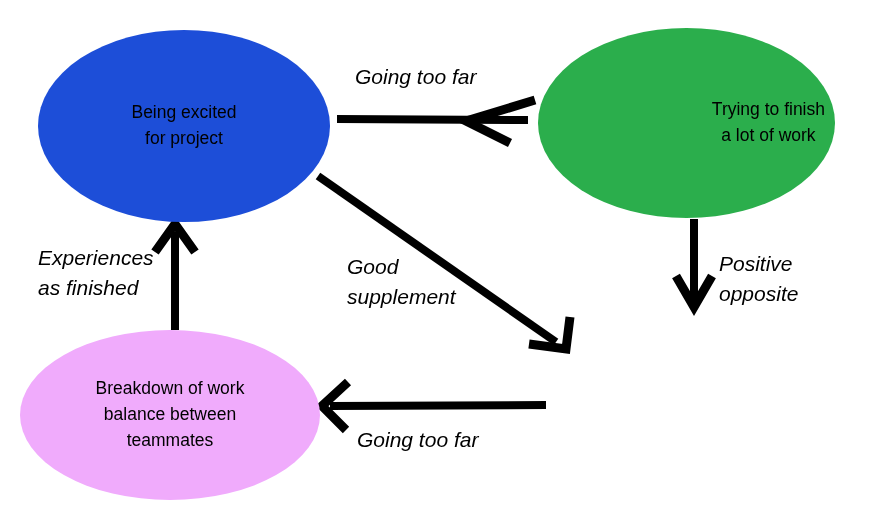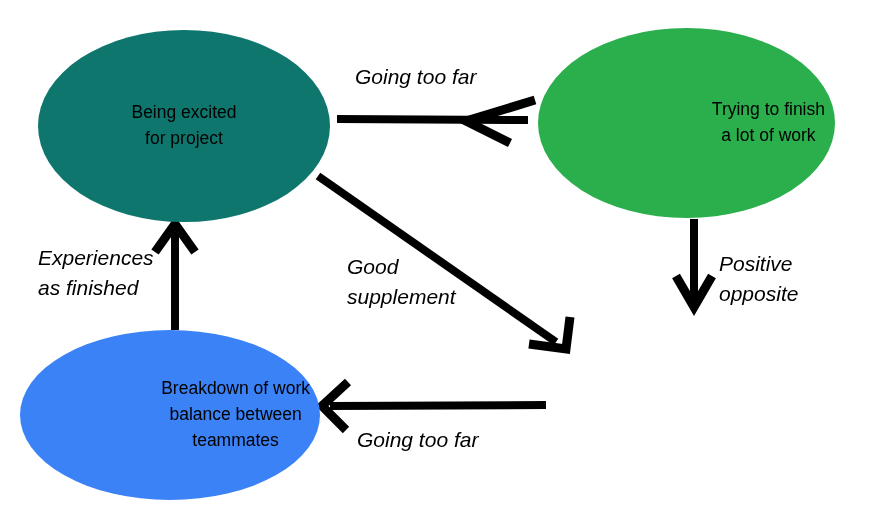--- a/index.html
+++ b/index.html
@@ -85,31 +85,31 @@
       <path d="M546 405 L330 406" stroke="#000" stroke-width="8" fill="none"></path>
       <path d="M348 382 L322 406 L346 430" stroke="#000" stroke-width="9" fill="none" stroke-linejoin="miter" stroke-linecap="butt"></path>
     </g>
 
     <g>
       <path d="M175 330 L175 232" stroke="#000" stroke-width="8" fill="none"></path>
       <path d="M155 252 L175 224 L195 252" stroke="#000" stroke-width="9" fill="none" stroke-linejoin="miter" stroke-linecap="butt"></path>
     </g>
   </svg>
 
-  <div class="node" id="node-red" style="background: #0f766e;">
+  <div class="node" id="node-red" style="background: #1d4ed8;">
     <span class="node-label">Being excited
 for project</span>
   </div>
 
   <div class="node" id="node-green" style="background: rgb(43, 174, 76);">
     <span class="node-label">Trying to finish
 a lot of work</span>
   </div>
 
-  <div class="node" id="node-yellow" style="background: #3b82f6; justify-content: flex-end;">
+  <div class="node" id="node-yellow" style="background: #f0abfc;">
     <span class="node-label">Breakdown of work
 balance between
 teammates</span>
   </div>
 
 
   <div class="edge-label" id="lbl-going-too-far-top">Going too far</div>
 
   <div class="edge-label" id="lbl-positive-opposite">Positive
 opposite</div>

